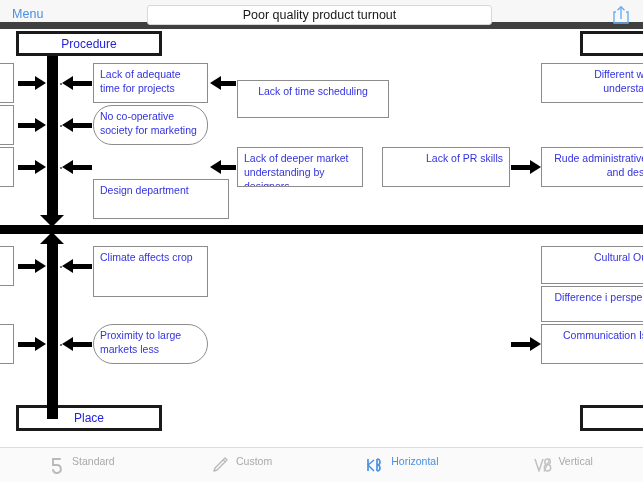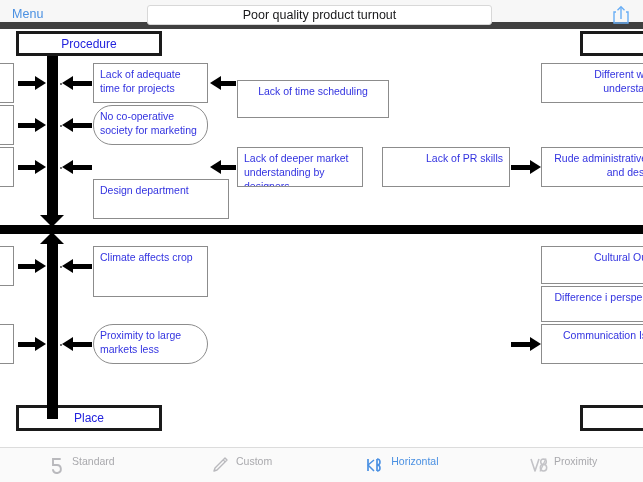--- a/index.html
+++ b/index.html
@@ -284,17 +284,17 @@
     </div>
 
     <div class="tool-item">
       <span class="tool-icon">
         <svg width="20" height="20" viewBox="0 0 20 20">
           <path d="M3 4 L7 16 L11 4" fill="none" stroke="#c3c3c7" stroke-width="1.6" stroke-linejoin="round"></path>
           <path d="M15.5 4 A2.6 2.6 0 0 0 15.5 9.6 A2.9 2.9 0 0 0 15.5 16 A2.9 2.9 0 0 0 15.5 9.6 A2.6 2.6 0 0 0 15.5 4 Z" fill="none" stroke="#c3c3c7" stroke-width="1.5"></path>
           <path d="M12 16.5 L18 3.5" stroke="#c3c3c7" stroke-width="1.3"></path>
         </svg>
       </span>
-      <span>Proximity</span>
+      <span>Vertical</span>
     </div>
 
   </div>
 </div>
 
 </body></html>

